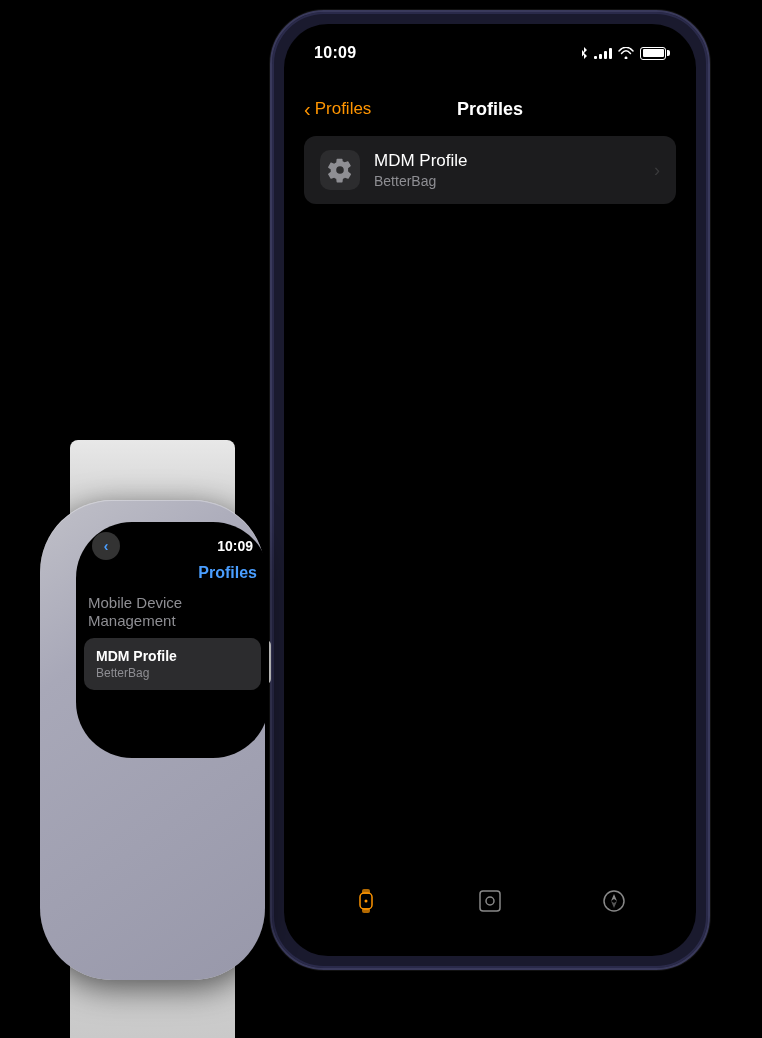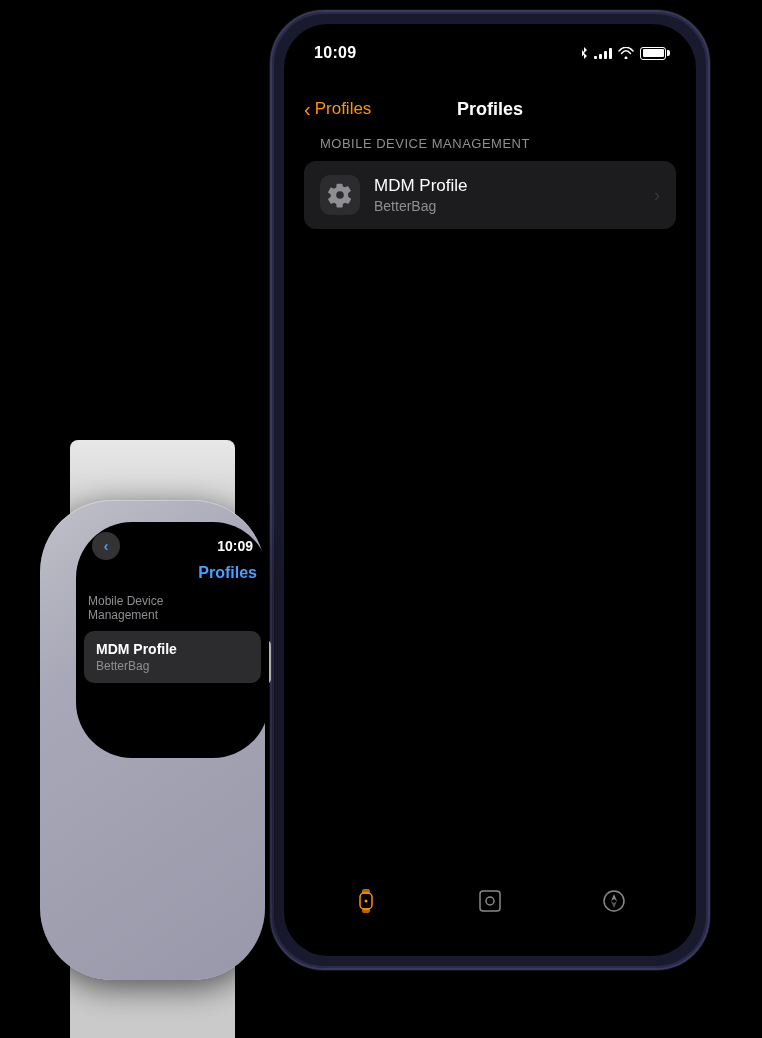--- a/index.html
+++ b/index.html
@@ -311,21 +311,21 @@
       text-align: right;
     }
     .watch-title {
       font-size: 16px;
       font-weight: 600;
       color: #4a9eff;
       text-align: right;
     }
     .watch-section-label {
       padding: 4px 12px 4px;
-      font-size: 12px;
+      font-size: 15px;
       color: #8e8e93;
       font-weight: 500;
       line-height: 1.2;
     }
     .watch-profile-row {
       margin: 4px 8px;
       background: #2c2c2e;
       border-radius: 10px;
       padding: 10px 12px;
     }
@@ -376,21 +376,20 @@
 
     <div class="nav-bar">
       <div class="nav-back">
         <span class="nav-chevron">‹</span>
         <span>Profiles</span>
       </div>
       <span class="nav-title">Profiles</span>
     </div>
 
     <div class="iphone-content">
-      <div class="section-label">MOBILE DEVICE MANAGEMENT</div>
       <div class="profile-row">
         <div class="profile-icon">
 
           <svg viewBox="0 0 24 24">
             <path d="M12 15.5A3.5 3.5 0 0 1 8.5 12 3.5 3.5 0 0 1 12 8.5a3.5 3.5 0 0 1 3.5 3.5 3.5 3.5 0 0 1-3.5 3.5m7.43-2.92c.04-.34.07-.68.07-1.08s-.03-.74-.07-1.08l2.32-1.82c.21-.16.27-.45.13-.69l-2.2-3.82c-.14-.24-.42-.32-.66-.24l-2.73 1.1c-.57-.44-1.18-.8-1.85-1.07L14.34 2.1c-.04-.26-.27-.45-.54-.45h-4.4c-.27 0-.5.19-.54.45L8.5 5.11C7.83 5.38 7.22 5.74 6.65 6.18L3.92 5.08c-.24-.08-.52 0-.66.24L1.06 9.14c-.14.24-.08.53.13.69l2.32 1.82C3.47 12 3.44 12.34 3.44 12.5s.03.74.07 1.08L1.19 15.4c-.21.16-.27.45-.13.69l2.2 3.82c.14.24.42.32.66.24l2.73-1.1c.57.44 1.18.8 1.85 1.07l.36 3.01c.04.26.27.45.54.45h4.4c.27 0 .5-.19.54-.45l.36-3.01c.67-.27 1.28-.63 1.85-1.07l2.73 1.1c.24.08.52 0 .66-.24l2.2-3.82c.14-.24.08-.53-.13-.69l-2.32-1.82z"></path>
           </svg>
         </div>
         <div class="profile-text">
           <div class="profile-name">MDM Profile</div>
           <div class="profile-sub">BetterBag</div>

